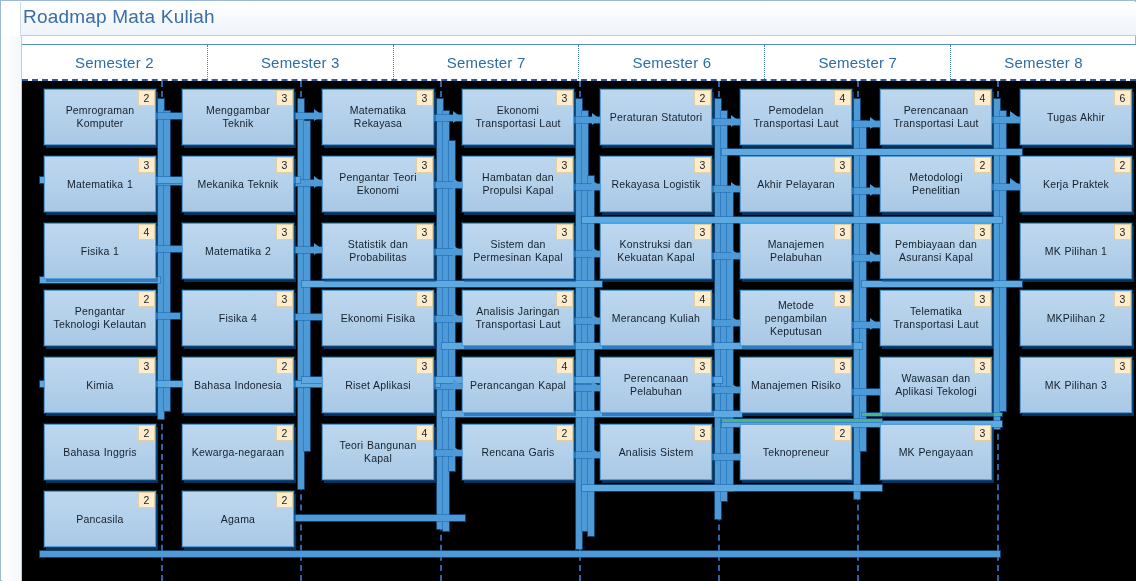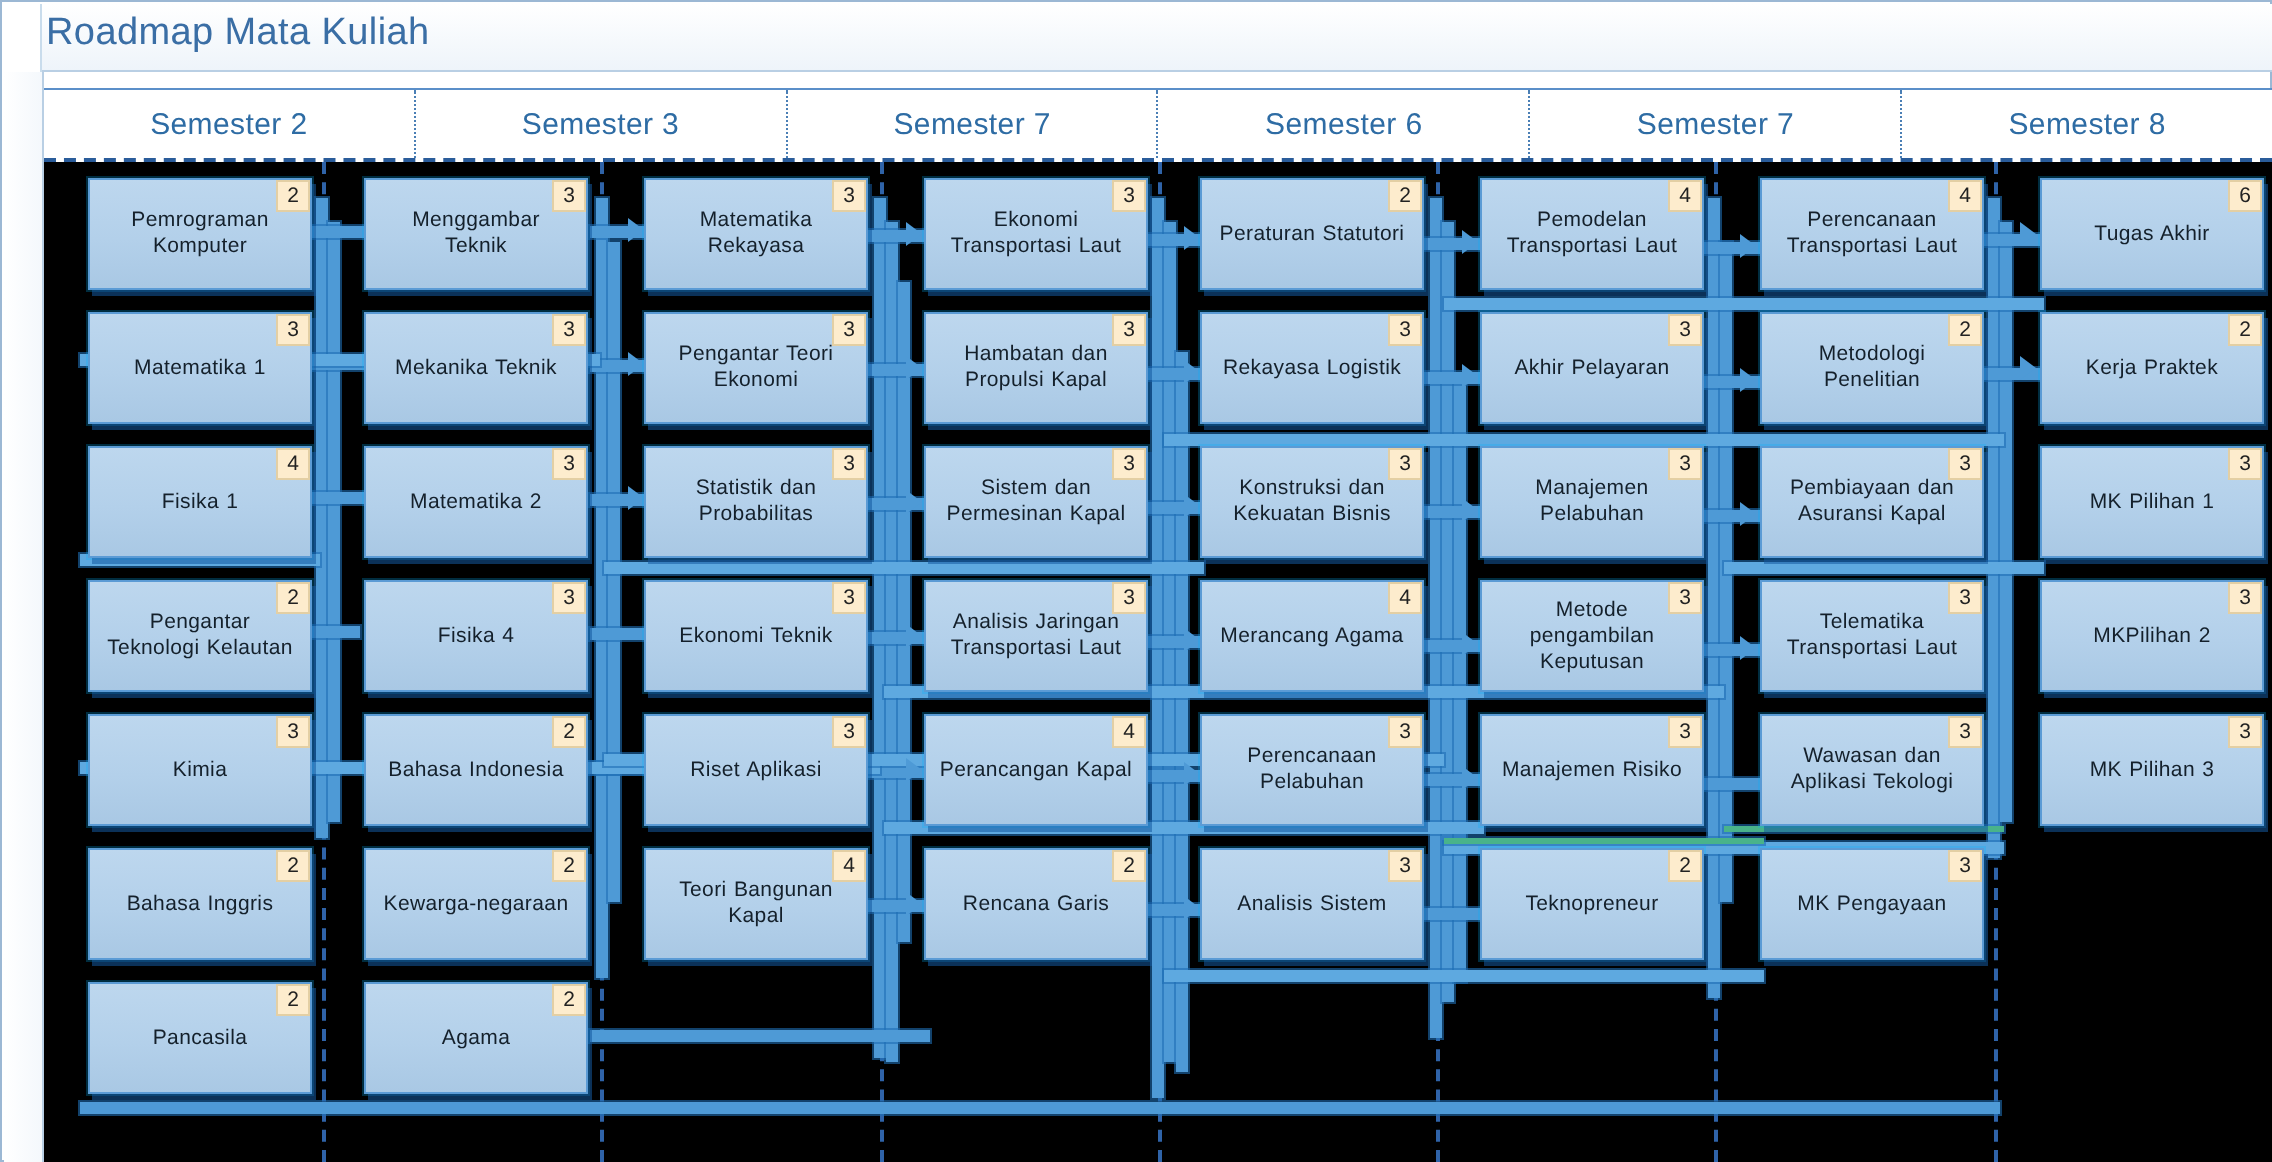--- a/index.html
+++ b/index.html
@@ -287,21 +287,21 @@
         </div>
         <div class="node" style="left: 300px; top: 75px; width: 112px; height: 56px;">
           <span class="label">Pengantar Teori Ekonomi</span>
           <span class="badge">3</span>
         </div>
         <div class="node" style="left: 300px; top: 142px; width: 112px; height: 56px;">
           <span class="label">Statistik dan Probabilitas</span>
           <span class="badge">3</span>
         </div>
         <div class="node" style="left: 300px; top: 209px; width: 112px; height: 56px;">
-          <span class="label">Ekonomi Teknik</span>
+          <span class="label">Ekonomi Fisika</span>
           <span class="badge">3</span>
         </div>
         <div class="node" style="left: 300px; top: 276px; width: 112px; height: 56px;">
           <span class="label">Riset Aplikasi</span>
           <span class="badge">3</span>
         </div>
         <div class="node" style="left: 300px; top: 343px; width: 112px; height: 56px;">
           <span class="label">Teori Bangunan Kapal</span>
           <span class="badge">4</span>
         </div>
@@ -331,25 +331,25 @@
         </div>
         <div class="node" style="left: 578px; top: 8px; width: 112px; height: 56px;">
           <span class="label">Peraturan Statutori</span>
           <span class="badge">2</span>
         </div>
         <div class="node" style="left: 578px; top: 75px; width: 112px; height: 56px;">
           <span class="label">Rekayasa Logistik</span>
           <span class="badge">3</span>
         </div>
         <div class="node" style="left: 578px; top: 142px; width: 112px; height: 56px;">
-          <span class="label">Konstruksi dan Kekuatan Bisnis</span>
+          <span class="label">Konstruksi dan Kekuatan Kapal</span>
           <span class="badge">3</span>
         </div>
         <div class="node" style="left: 578px; top: 209px; width: 112px; height: 56px;">
-          <span class="label">Merancang Agama</span>
+          <span class="label">Merancang Kuliah</span>
           <span class="badge">4</span>
         </div>
         <div class="node" style="left: 578px; top: 276px; width: 112px; height: 56px;">
           <span class="label">Perencanaan Pelabuhan</span>
           <span class="badge">3</span>
         </div>
         <div class="node" style="left: 578px; top: 343px; width: 112px; height: 56px;">
           <span class="label">Analisis Sistem</span>
           <span class="badge">3</span>
         </div>

